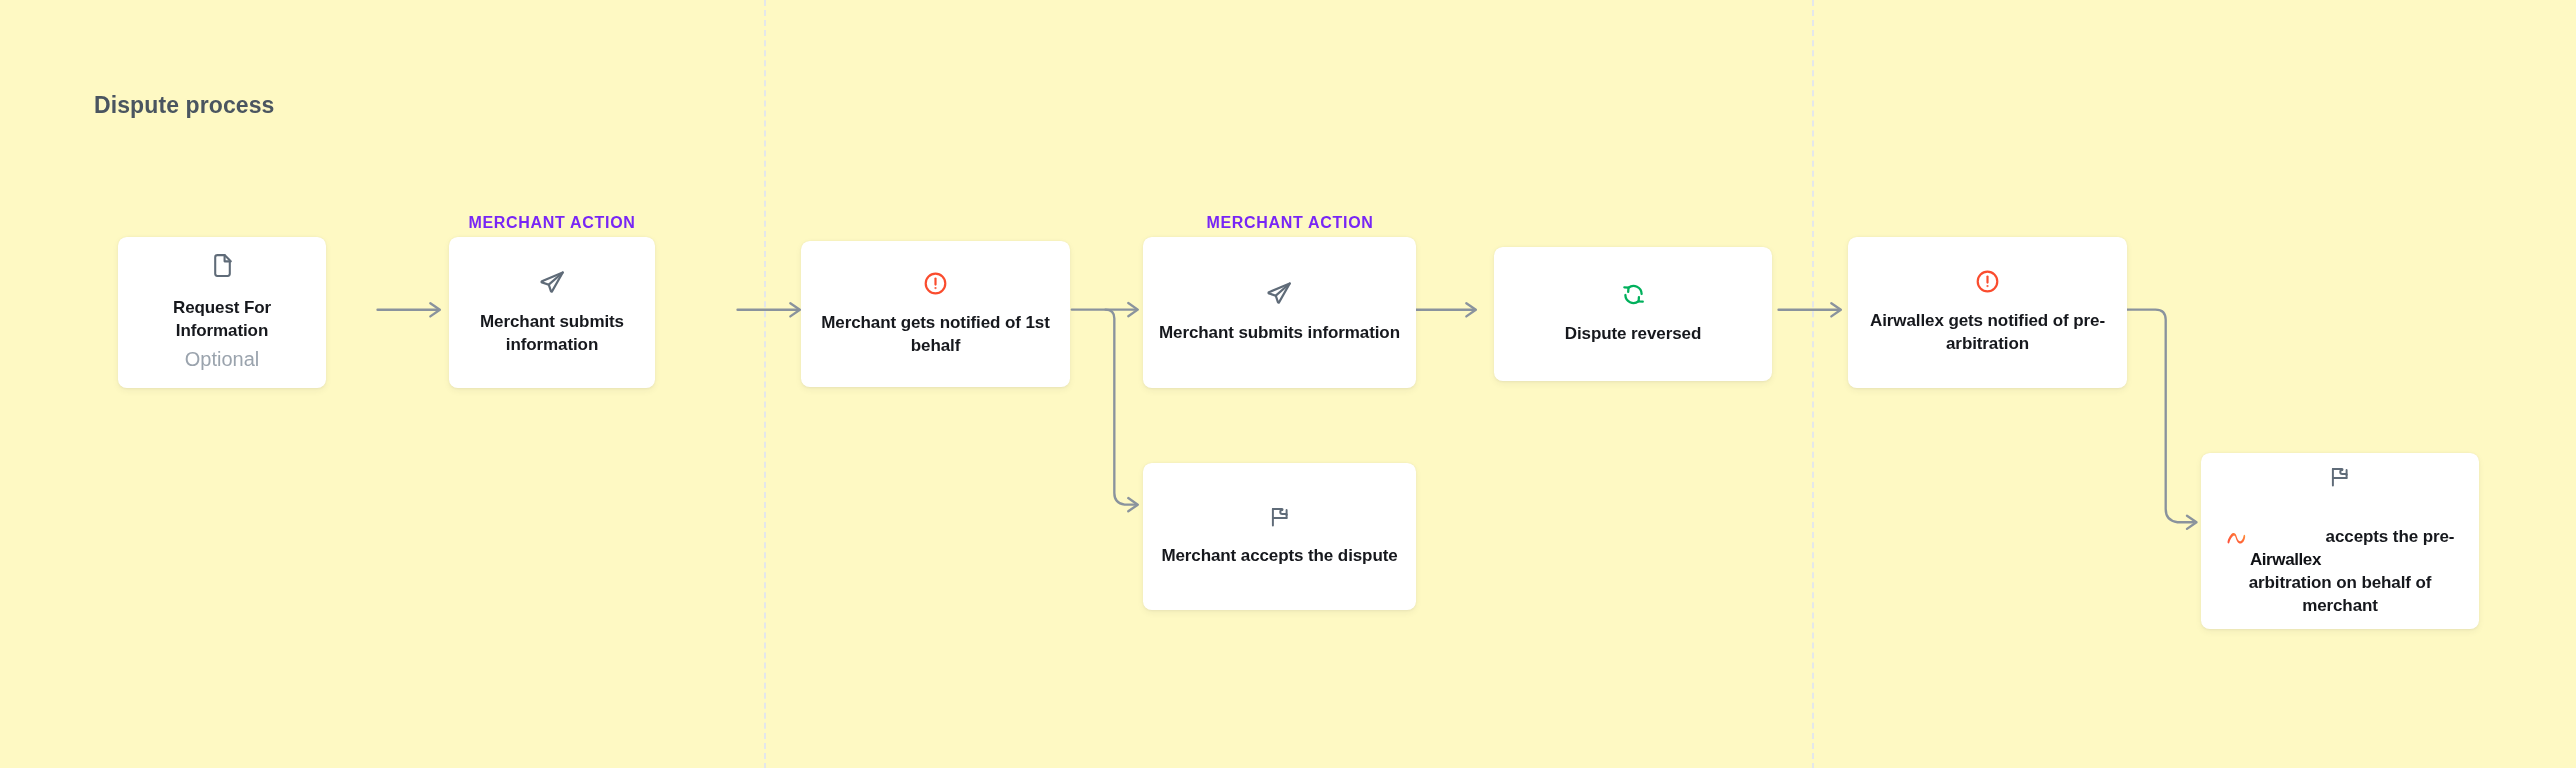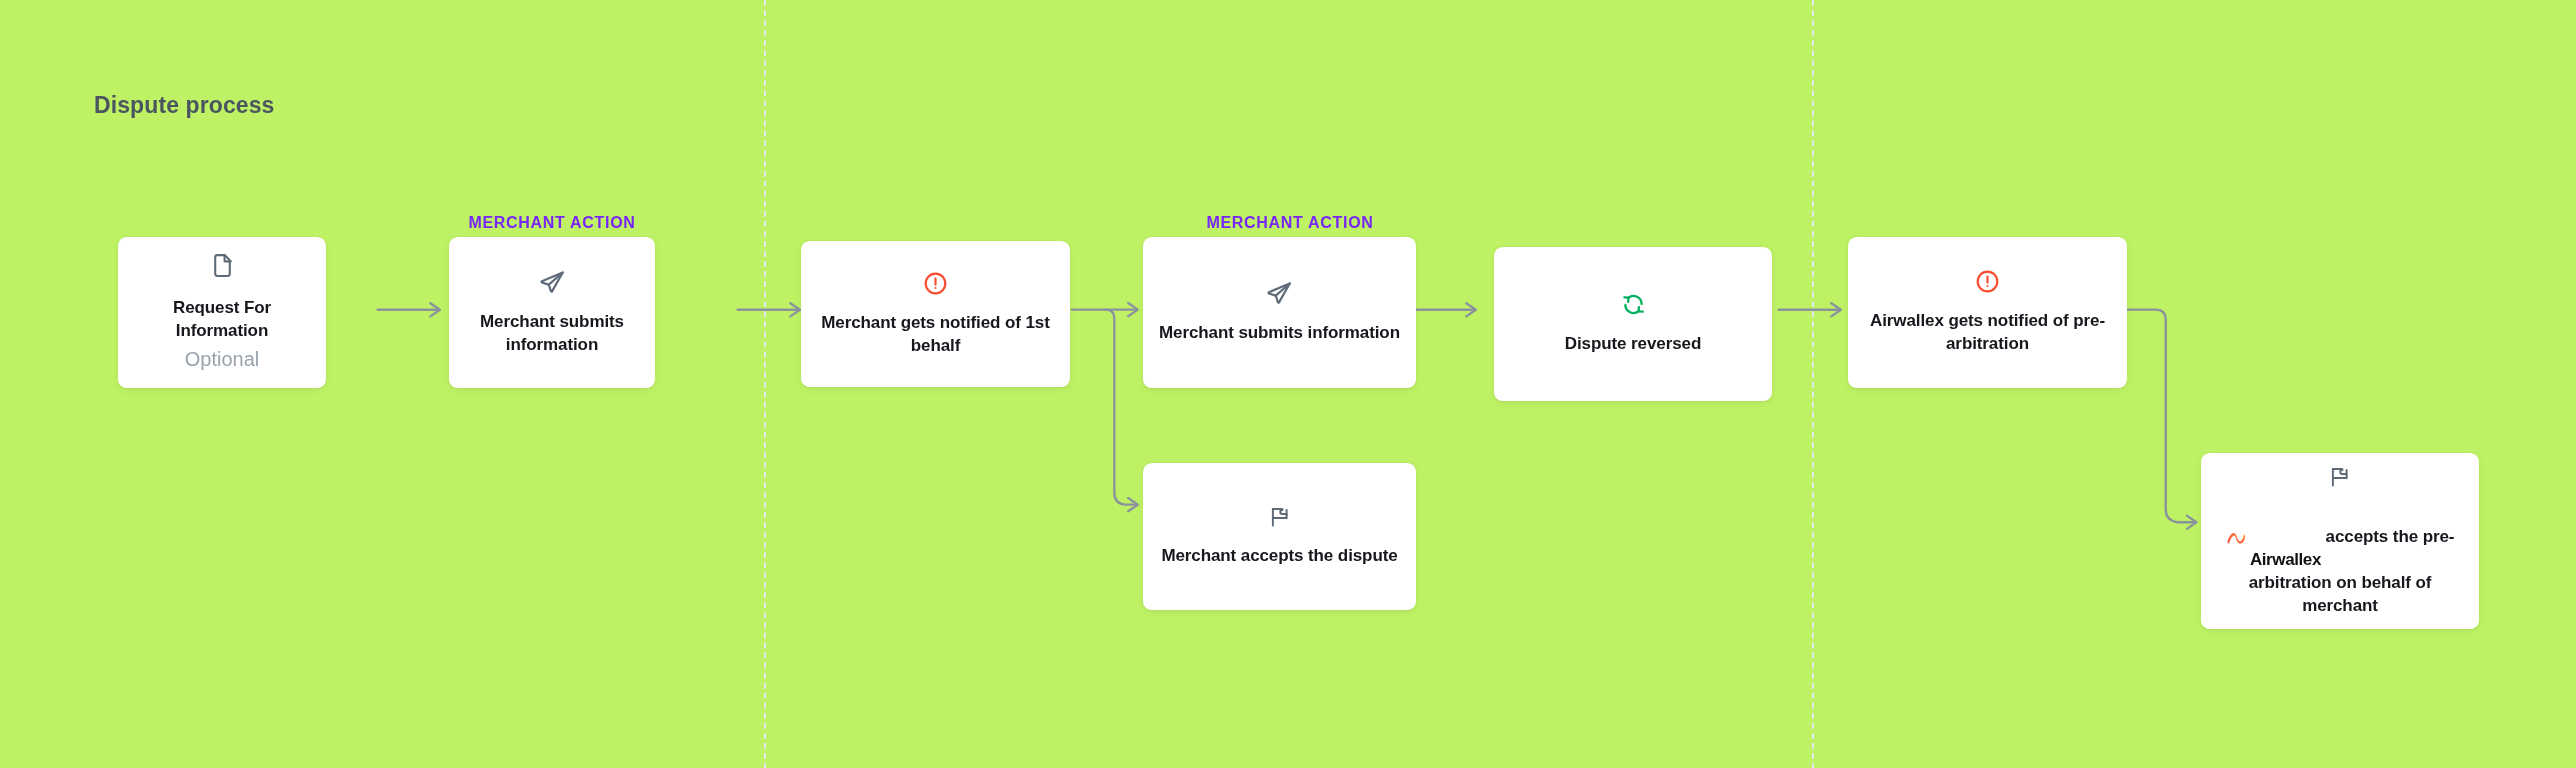--- a/index.html
+++ b/index.html
@@ -8,21 +8,21 @@
     background: #f4f6f8;
   }
   body {
     font-family: "Liberation Sans", sans-serif;
     -webkit-font-smoothing: antialiased;
   }
   #stage {
     position: relative;
     width: 2576px;
     height: 769px;
-    background: #bef264;
+    background: #fef9c3;
     overflow: hidden;
   }
 
   
   #page-title {
     position: absolute;
     left: 94px;
     top: 92px;
     font-size: 23px;
     font-weight: 700;
@@ -213,21 +213,21 @@
       <svg width="23.5" height="23.5" viewBox="0 0 24 24" fill="none" stroke="#5f6b78" stroke-width="2" stroke-linecap="round" stroke-linejoin="round">
         <path d="M5 21 V4"></path>
         <path d="M5 4 h9.2 a0.6 0.6 0 0 1 0.45 1 l-0.05 0.05 a0.9 0.9 0 0 0 0 4.2 h3.9 a0.6 0.6 0 0 1 0.5 0.95"></path>
         <path d="M5 13.2 h13.9"></path>
         <path d="M19 5.1 V13.2"></path>
       </svg>
     </span>
     <div class="card-title">Merchant accepts the dispute</div>
   </div>
 
-  <div class="card" style="left:1494px; top:247px; width:278px; height:154px;">
+  <div class="card" style="left:1494px; top:247px; width:278px; height:134px;">
     <span class="card-icon">
       <svg width="25" height="25" viewBox="0 0 24 24" fill="none" stroke="#00b05c" stroke-width="2.2" stroke-linecap="round" stroke-linejoin="round">
         <path d="M4.2 12.5 a7.8 7.8 0 0 0 12.6 6.0"></path>
         <path d="M19.8 11.5 a7.8 7.8 0 0 0 -12.6 -6.0"></path>
         <polyline points="17.2 14.6 16.9 18.7 20.9 18.9" fill="none"></polyline>
         <polyline points="6.9 9.4 7.2 5.3 3.2 5.1" fill="none"></polyline>
       </svg>
     </span>
     <div class="card-title">Dispute reversed</div>
   </div>

